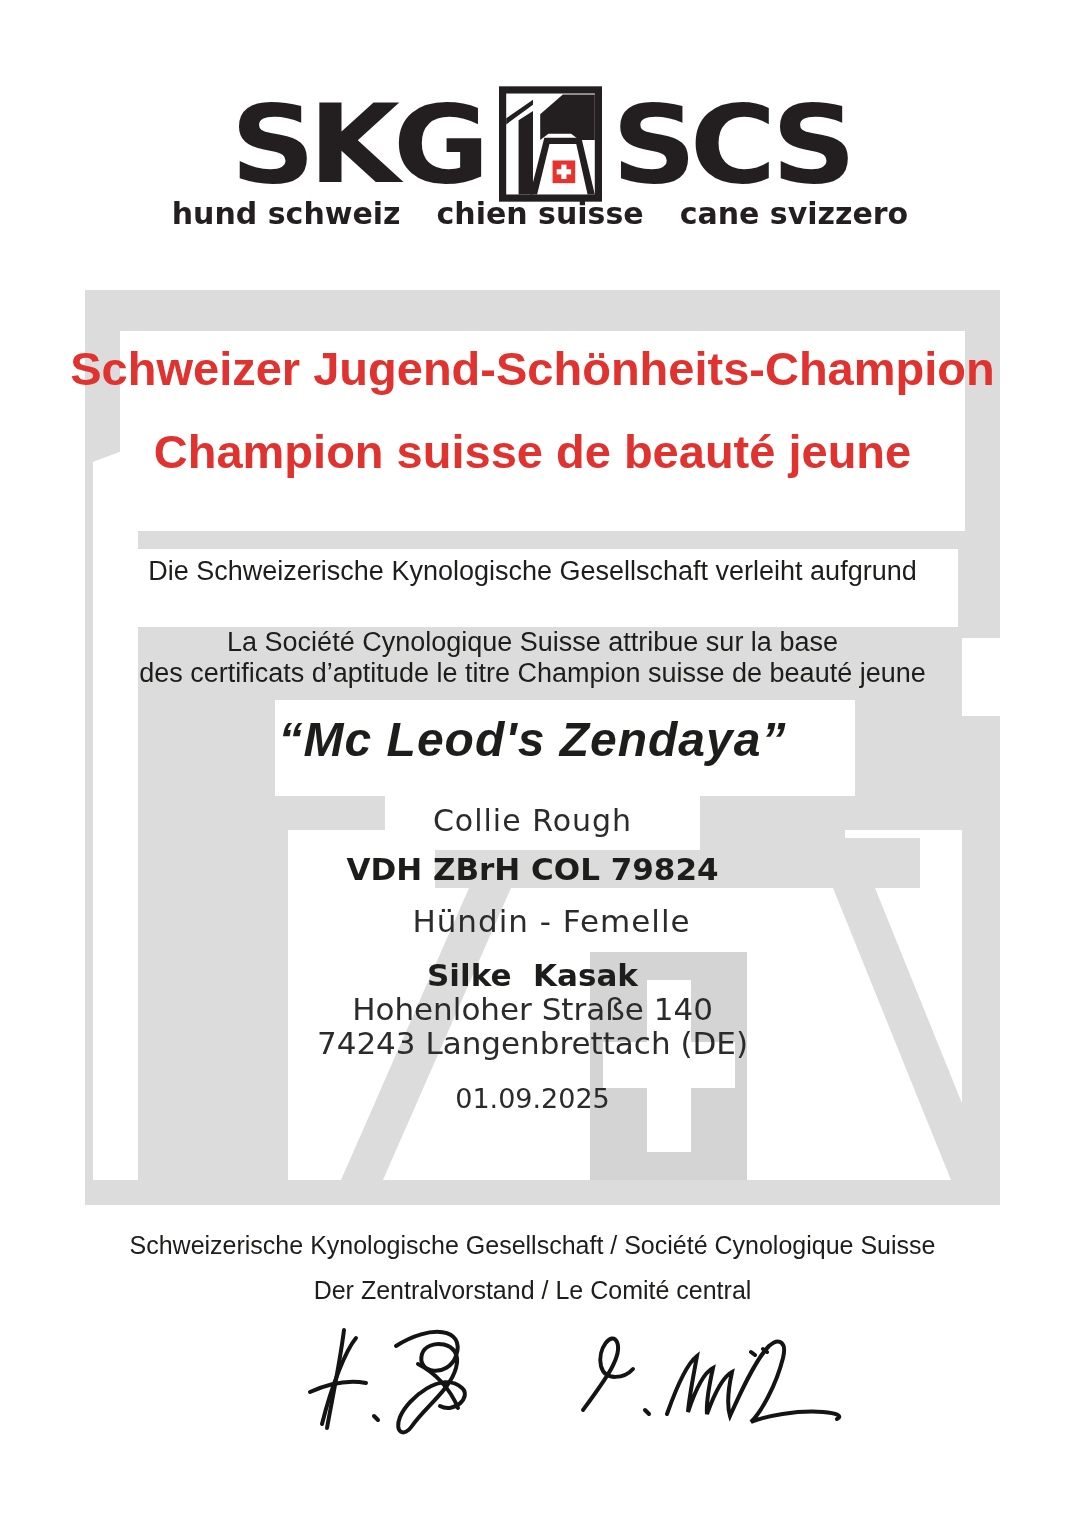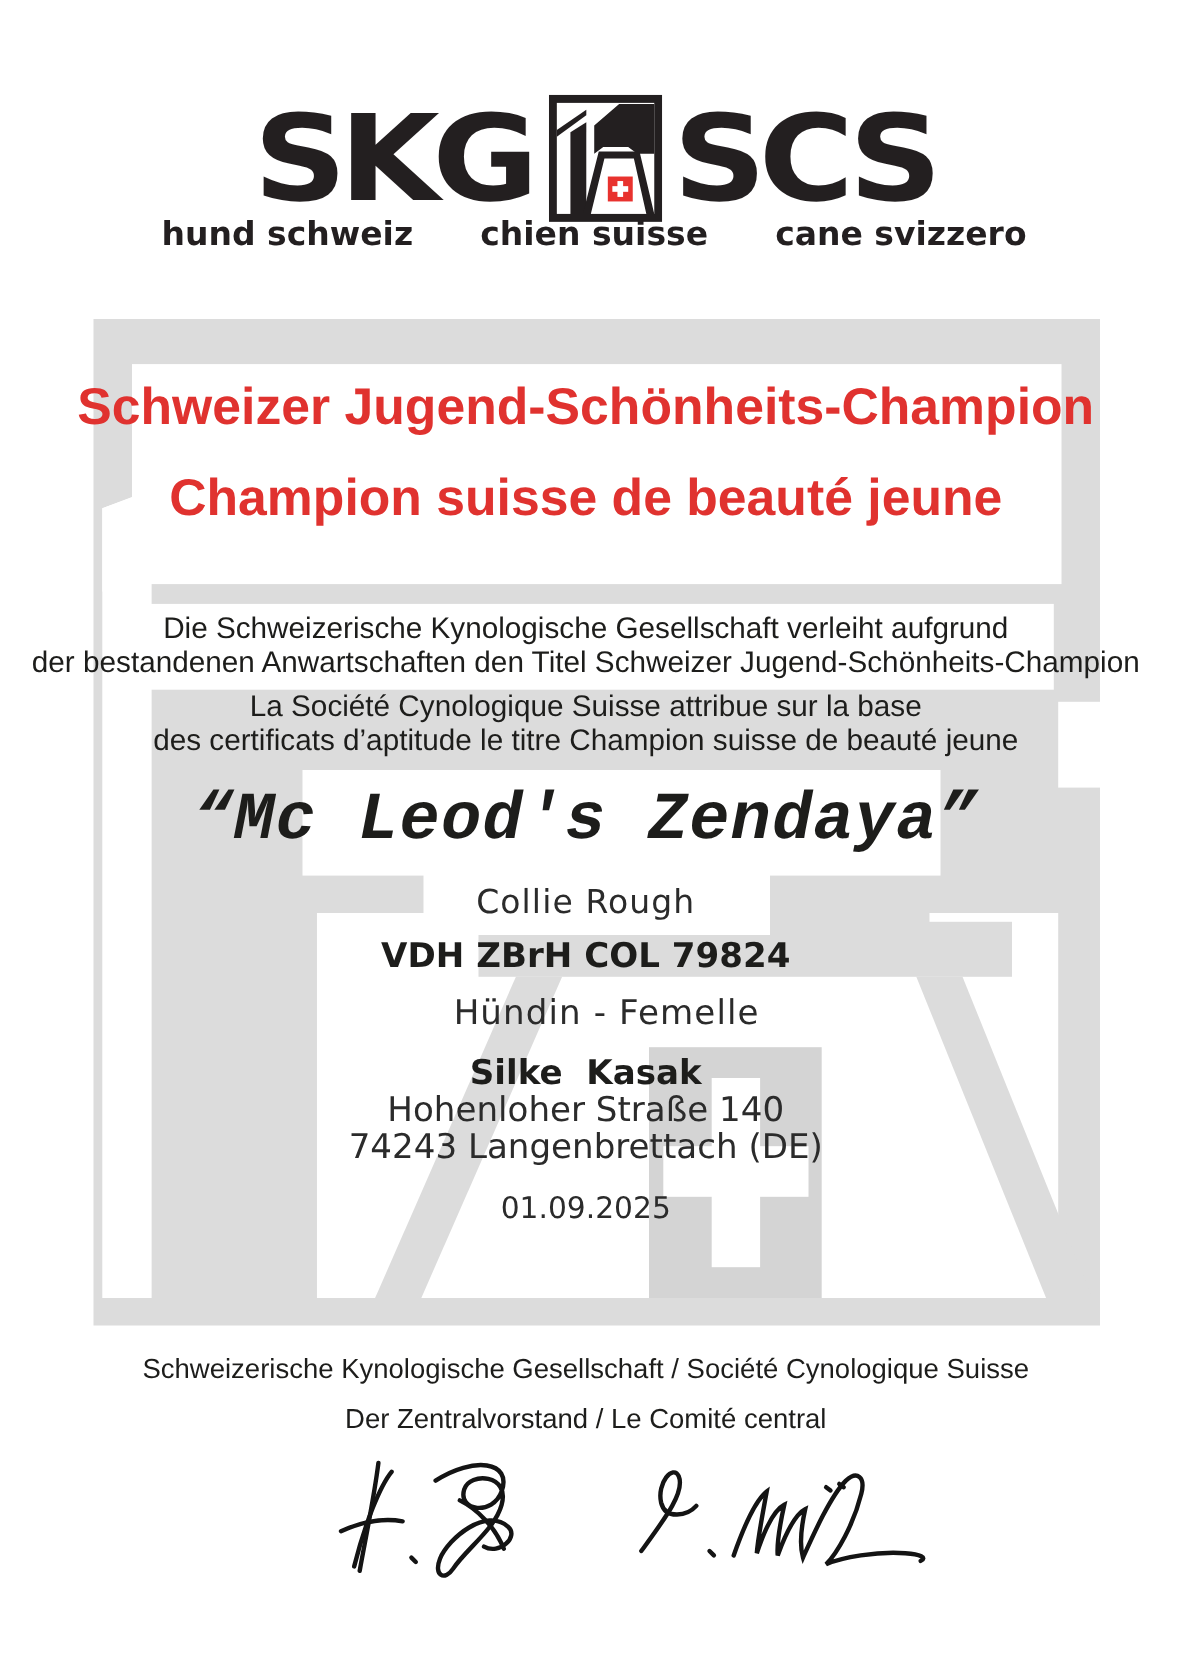--- a/index.html
+++ b/index.html
@@ -7,40 +7,40 @@
     position:relative;width:1080px;height:1522px;background:#ffffff;overflow:hidden;
     font-family:"Liberation Sans", sans-serif;color:#1d1d1b;
   }
   
   #logo-row{position:absolute;left:0;top:78px;width:1080px;height:125px;
     display:flex;align-items:flex-end;justify-content:center;}
   .logo-word{font-family:"DejaVu Sans", sans-serif;font-weight:700;font-size:118px;
     letter-spacing:-7px;color:#231f20;line-height:1;transform:scaleY(0.92);}
   #logo-icon{width:103px;height:118px;margin:0 10px 0 16px;}
   #logo-tagline{position:absolute;left:0;top:196px;width:1080px;display:flex;
-    justify-content:center;gap:61px;font-family:"DejaVu Sans", sans-serif;
+    justify-content:center;gap:36px;font-family:"DejaVu Sans", sans-serif;
     font-weight:700;font-size:30px;color:#231f20;}
   
   #panel{position:absolute;left:85px;top:290px;width:915px;height:915px;background:#dcdcdc;}
   #panel svg{position:absolute;left:0;top:0;}
   
   .wbox{position:absolute;background:#ffffff;}
   #title-box{left:120px;top:331px;width:845px;height:200px;}
   #german-box{left:128px;top:549px;width:830px;height:78px;}
   #name-box{left:275px;top:700px;width:580px;height:96px;}
   #breed-box{left:385px;top:795px;width:315px;height:55px;}
   
   .line{position:absolute;left:0;width:1065px;text-align:center;}
   #title-de{top:341px;font-size:47px;font-weight:700;color:#e0322f;letter-spacing:0px;}
   #title-fr{top:424px;font-size:47px;font-weight:700;color:#e0322f;}
   .para{font-size:27px;color:#1d1d1b;line-height:31px;}
   #body-de{top:556px;text-align:center;}
   #body-fr{top:627px;}
-  #dog-name{top:712px;font-size:61px;font-weight:700;font-style:italic;
-    font-family:Liberation Mono, monospace;letter-spacing:1px;text-align:center;}
+  #dog-name{top:712px;font-size:48px;font-weight:700;font-style:italic;
+    font-family:Liberation Sans, sans-serif;letter-spacing:1px;text-align:center;}
   .mid{font-family:"DejaVu Sans", sans-serif;color:#2b2b2b;}
   #breed{top:803px;font-size:30px;letter-spacing:1px;}
   #registration{top:851px;font-size:31px;font-weight:700;color:#1d1d1b;}
   #sex{top:903px;font-size:31px;letter-spacing:1px;padding-left:19px;}
   #owner-name{top:957px;font-size:31px;font-weight:700;color:#1d1d1b;white-space:pre;}
   #owner-street{top:991px;font-size:31px;}
   #owner-city{top:1025px;font-size:31px;}
   #cert-date{top:1083px;font-size:27px;}
   #org-line{top:1231px;font-size:25px;}
   #board-line{top:1276px;font-size:25px;}
@@ -103,21 +103,20 @@
   <div class="wbox" id="title-box"></div>
   <div class="wbox" id="german-box"></div>
   <div class="wbox" id="name-box"></div>
   <div class="wbox" id="breed-box"></div>
 
   <div class="line" id="title-de">Schweizer Jugend-Schönheits-Champion</div>
   <div class="line" id="title-fr">Champion suisse de beauté jeune</div>
 
   <div class="line para" id="body-de">
     <span>Die Schweizerische Kynologische Gesellschaft verleiht aufgrund</span><br>
-    <span>der bestandenen Anwartschaften den Titel Schweizer Jugend-Schönheits-Champion</span>
   </div>
   <div class="line para" id="body-fr">
     <span>La Société Cynologique Suisse attribue sur la base</span><br>
     <span>des certificats d’aptitude le titre Champion suisse de beauté jeune</span>
   </div>
 
   <div class="line" id="dog-name">“Mc Leod's Zendaya”</div>
   <div class="line mid" id="breed">Collie Rough</div>
   <div class="line mid" id="registration">VDH ZBrH COL 79824</div>
   <div class="line mid" id="sex">Hündin - Femelle</div>

